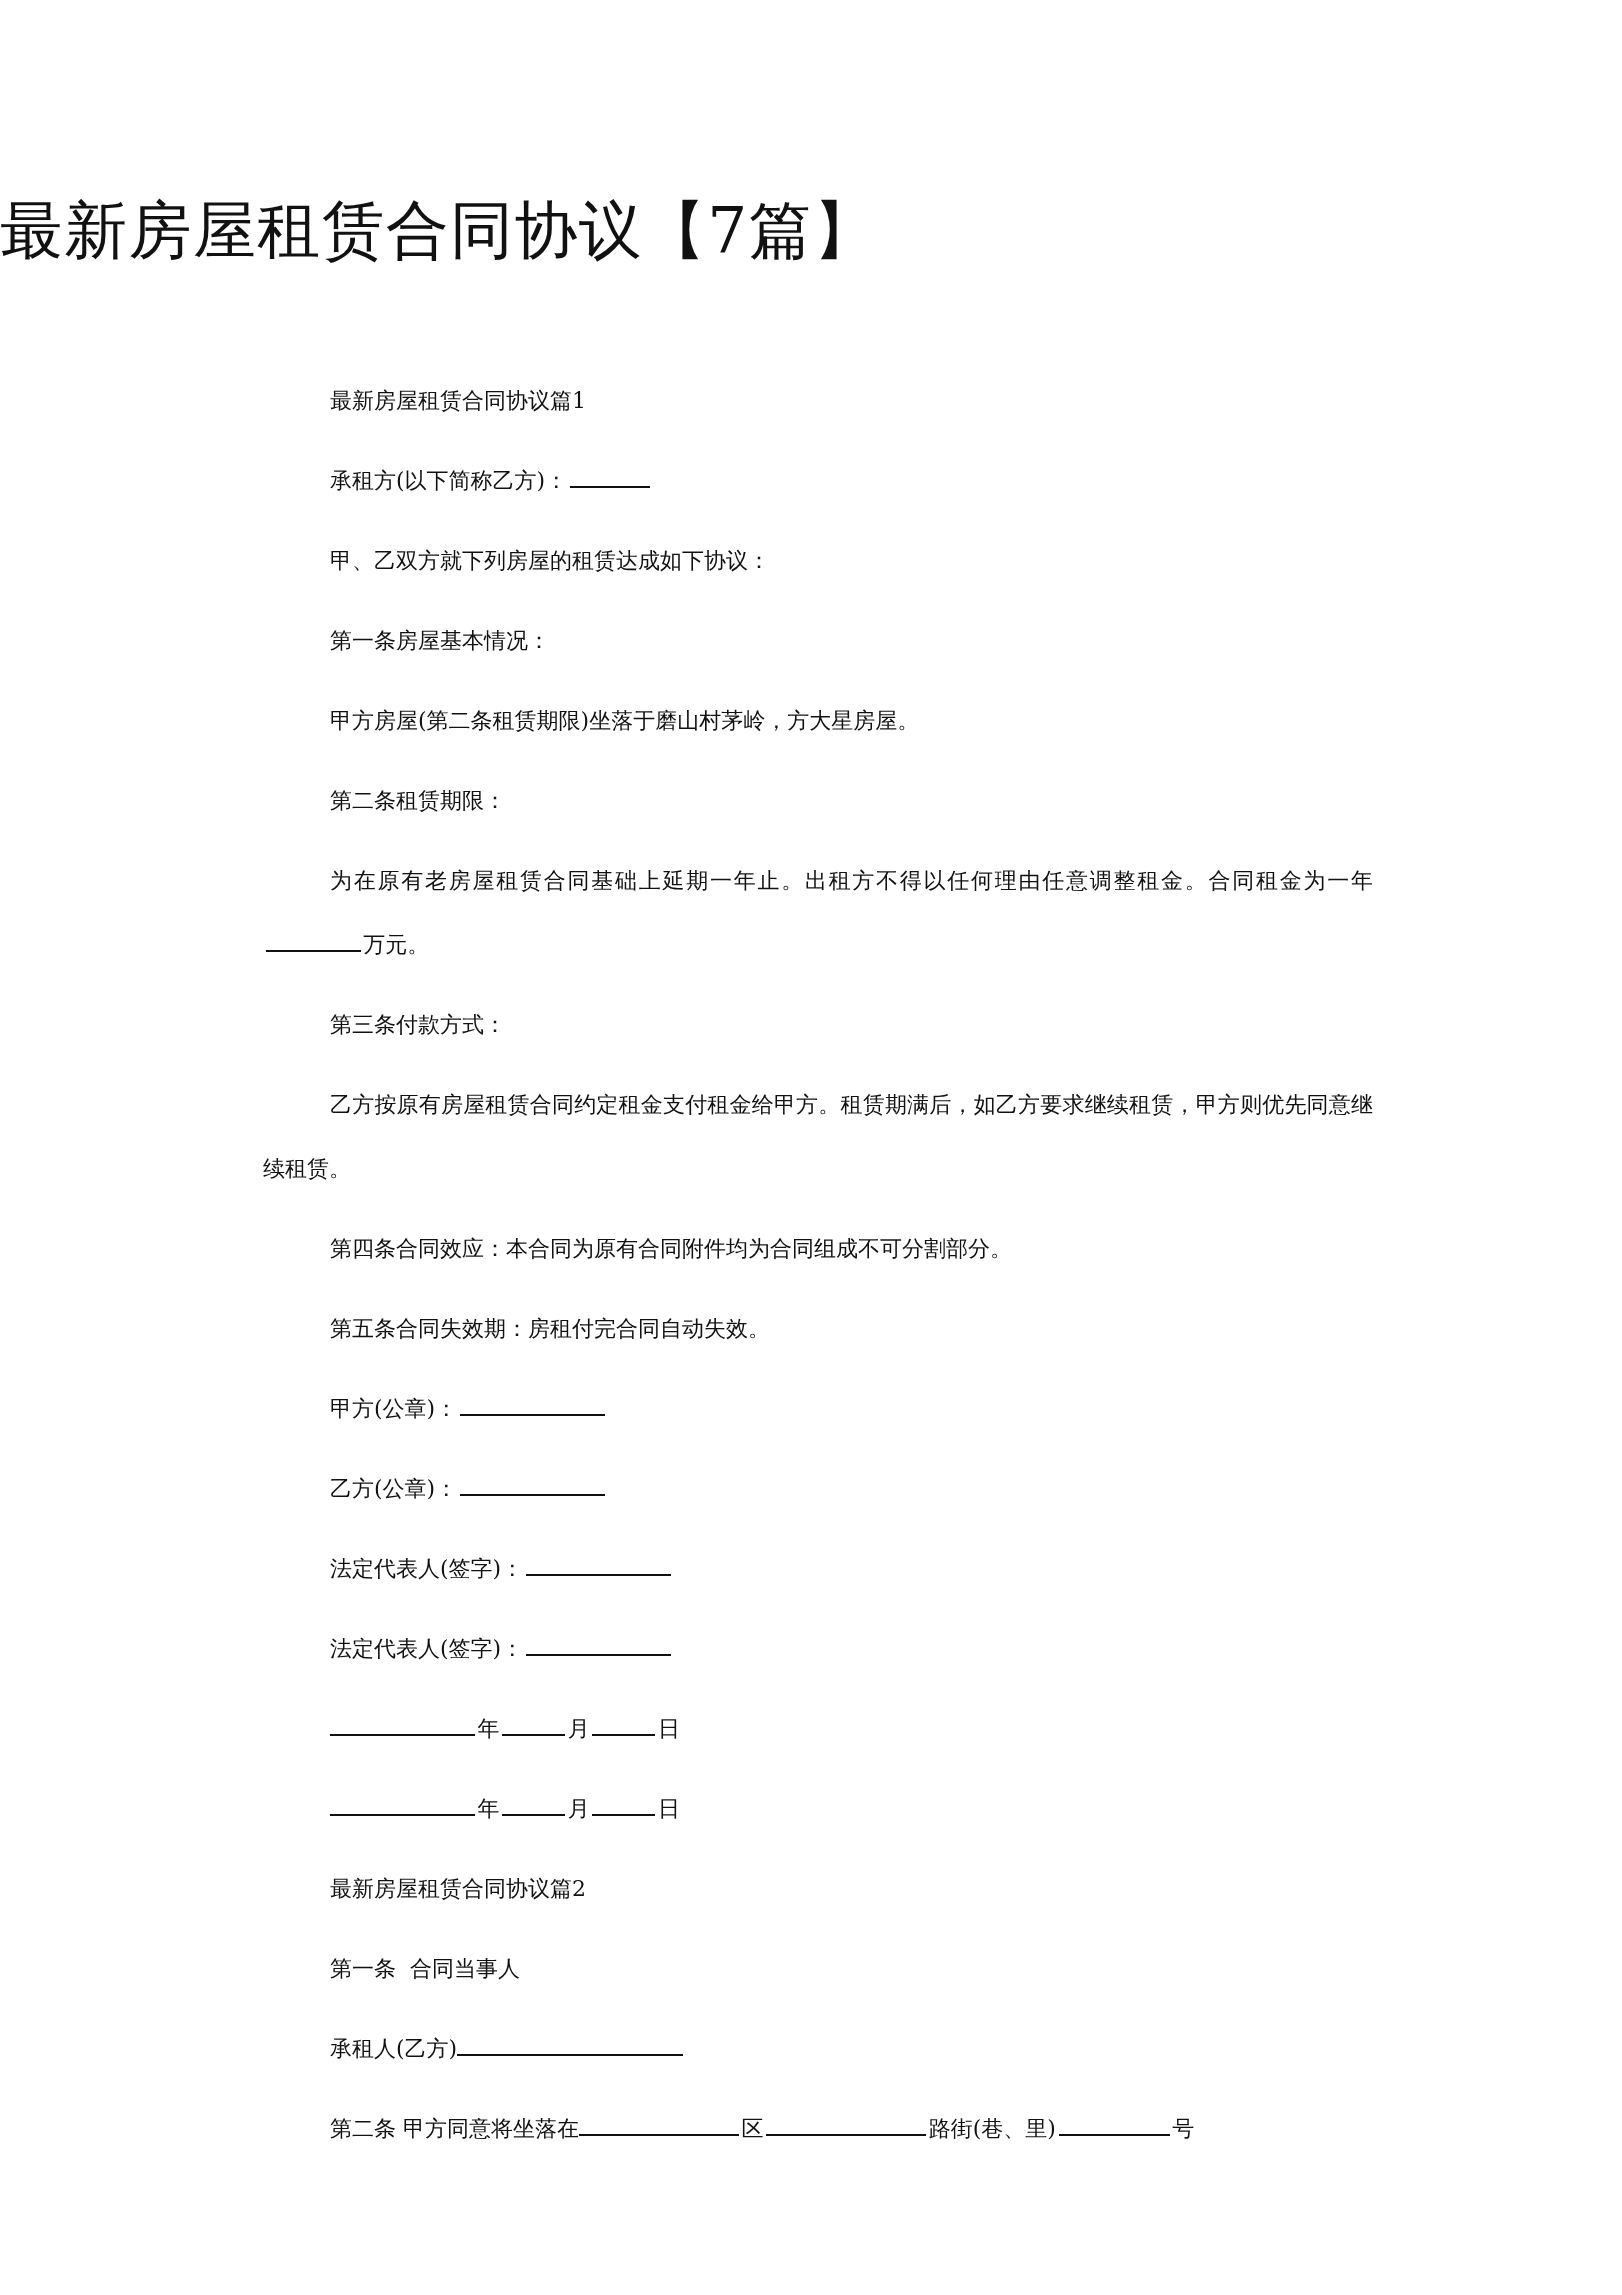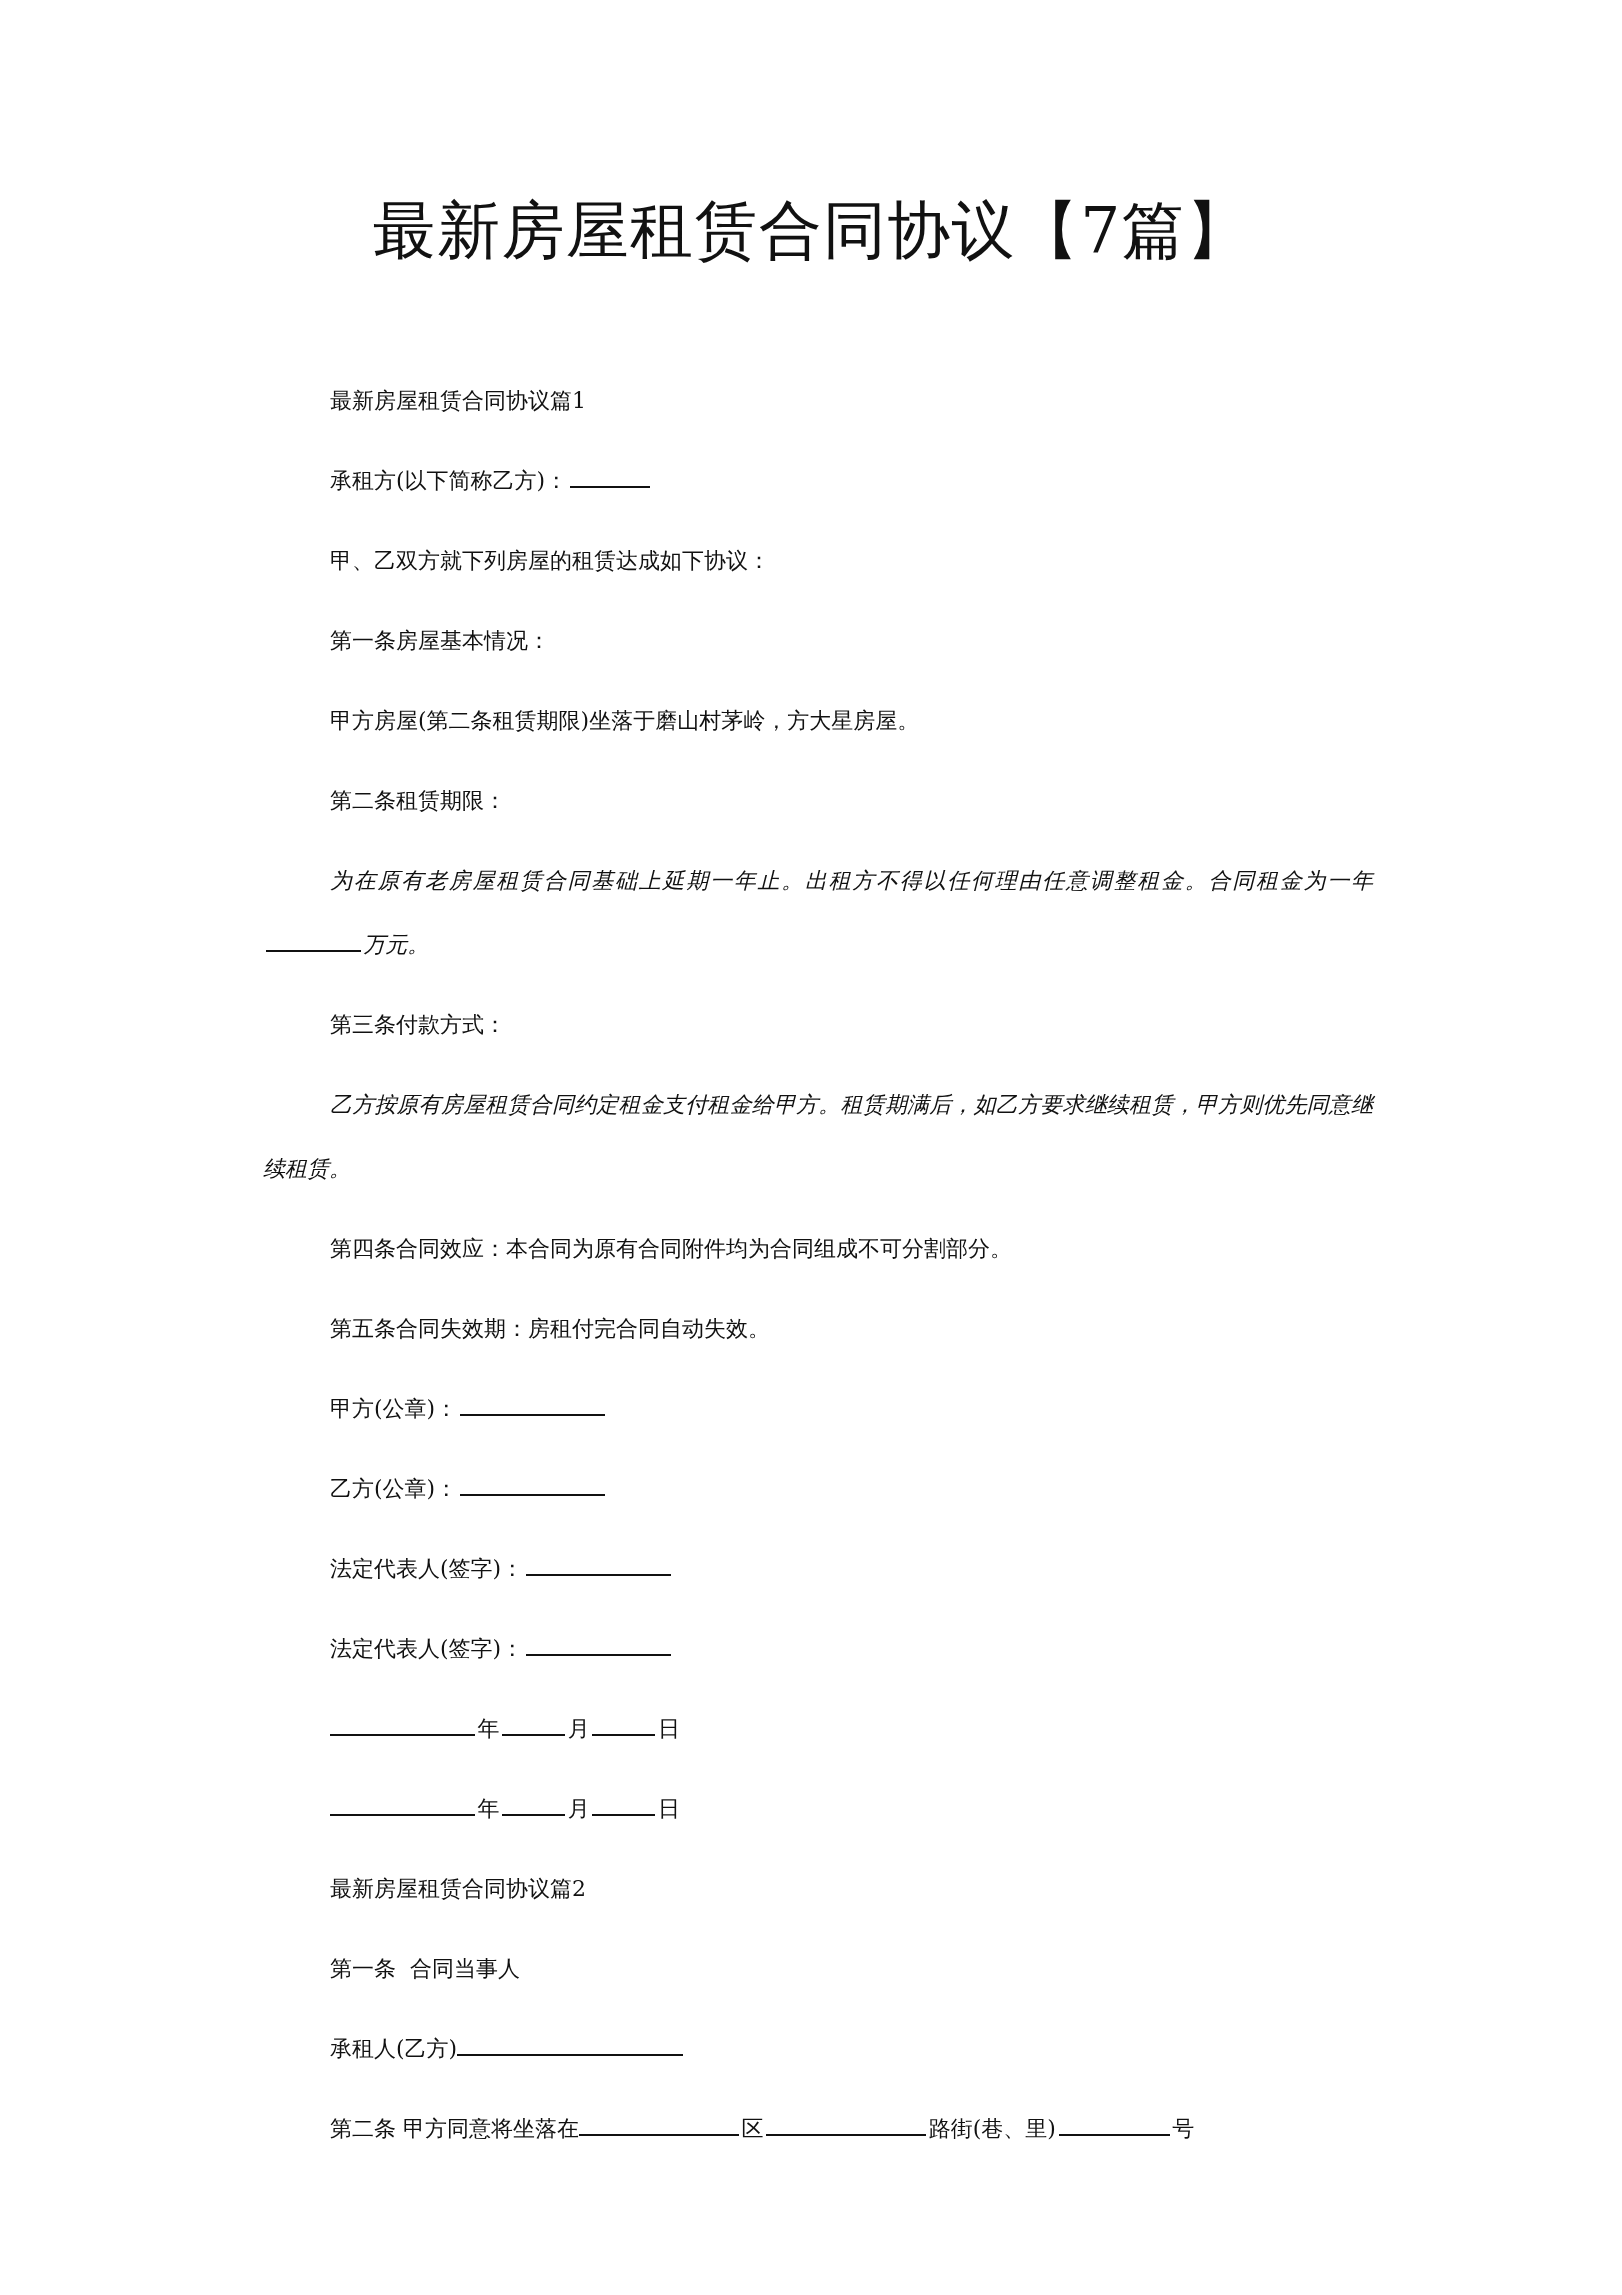--- a/index.html
+++ b/index.html
@@ -1,24 +1,24 @@
 <!DOCTYPE html>
 <html style="font-size:10.5px"><head>
 <meta charset="utf-8">
 <style>
   html, body { margin: 0; padding: 0; background: #ffffff; }
   body { width: 1623px; height: 2295px; position: relative; overflow: hidden;
          font-family: "DejaVu Serif", "Liberation Serif", serif; color: #111111; }
   .page { position: absolute; left: 0; top: 0; width: 1623px; height: 2295px; background: #fff; }
-  .title { position: absolute; left: 0; width: 1623px; top: 191px; text-align: center;
+  .title { position: absolute; left: 0; width: 1623px; top: 191px; 
            font-size: 63px; line-height: 79px; font-weight: normal; letter-spacing: 1.3px; }
   .body { position: absolute; left: 247px; top: 353px; width: 1142px; }
   .p { font-size: 22px; line-height: 64px; margin: 16px; white-space: nowrap; }
   .p.ind { text-indent: 67px; }
-  .p.wrap { white-space: normal; text-align: justify; text-align-last: left; font-style: italic; }
+  .p.wrap { white-space: normal; text-align: justify; text-align-last: left; }
   .blank { display: inline-block; border-bottom: 2px solid #111; height: 29px; vertical-align: baseline; margin: 0 2.6px; }
 </style>
 </head>
 <body>
 
 <div class="page">
   <div class="title">最新房屋租赁合同协议【7篇】</div>
 
   <div class="body">
 

